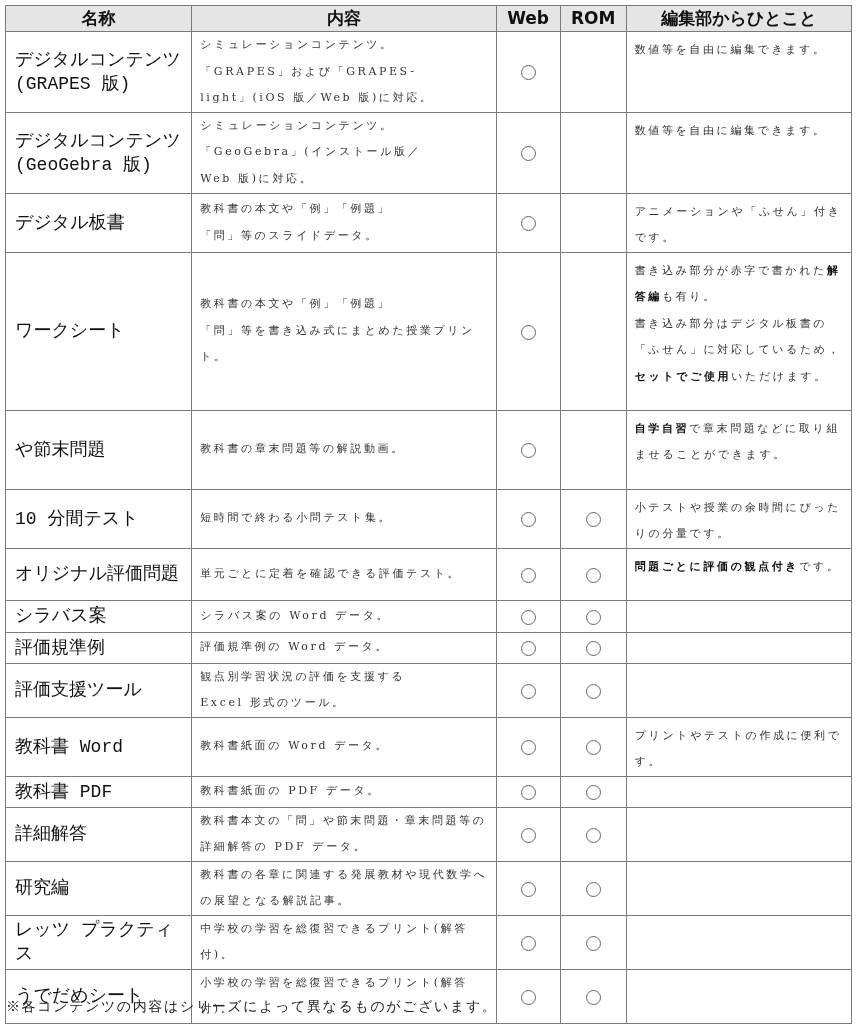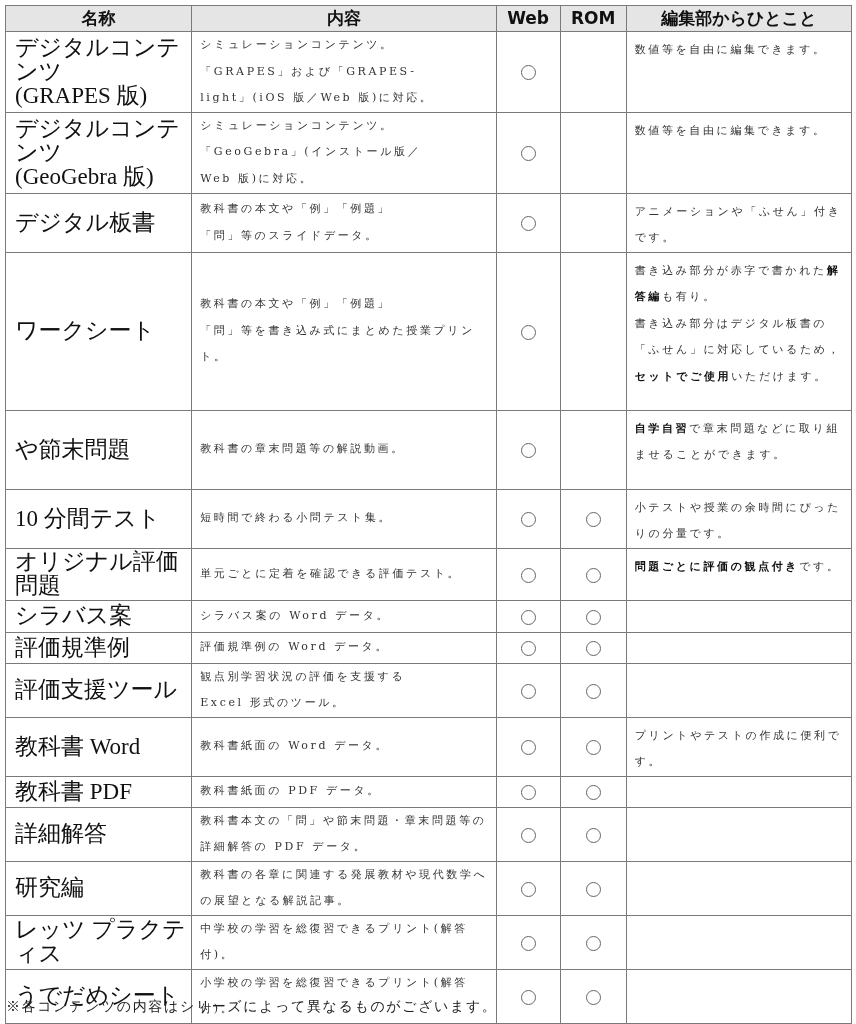--- a/index.html
+++ b/index.html
@@ -23,22 +23,22 @@
     color: #111;
     text-align: center;
     line-height: 25px;
   }
   .c-name { width: 186px; }
   .c-desc { width: 304px; }
   .c-web  { width: 64px; }
   .c-rom  { width: 66px; }
   .c-note { width: 225px; }
   td.name {
-    font-family: Liberation Serif, serif;
-    font-size: 23px;
+    font-family: Liberation Mono, monospace;
+    font-size: 18px;
     color: #111;
     padding-left: 9px;
     line-height: 24px;
     white-space: pre-line;
   }
   td.desc, td.note {
     font-family: "DejaVu Serif", serif;
     font-size: 11px;
     color: #333;
     letter-spacing: 2.6px;

